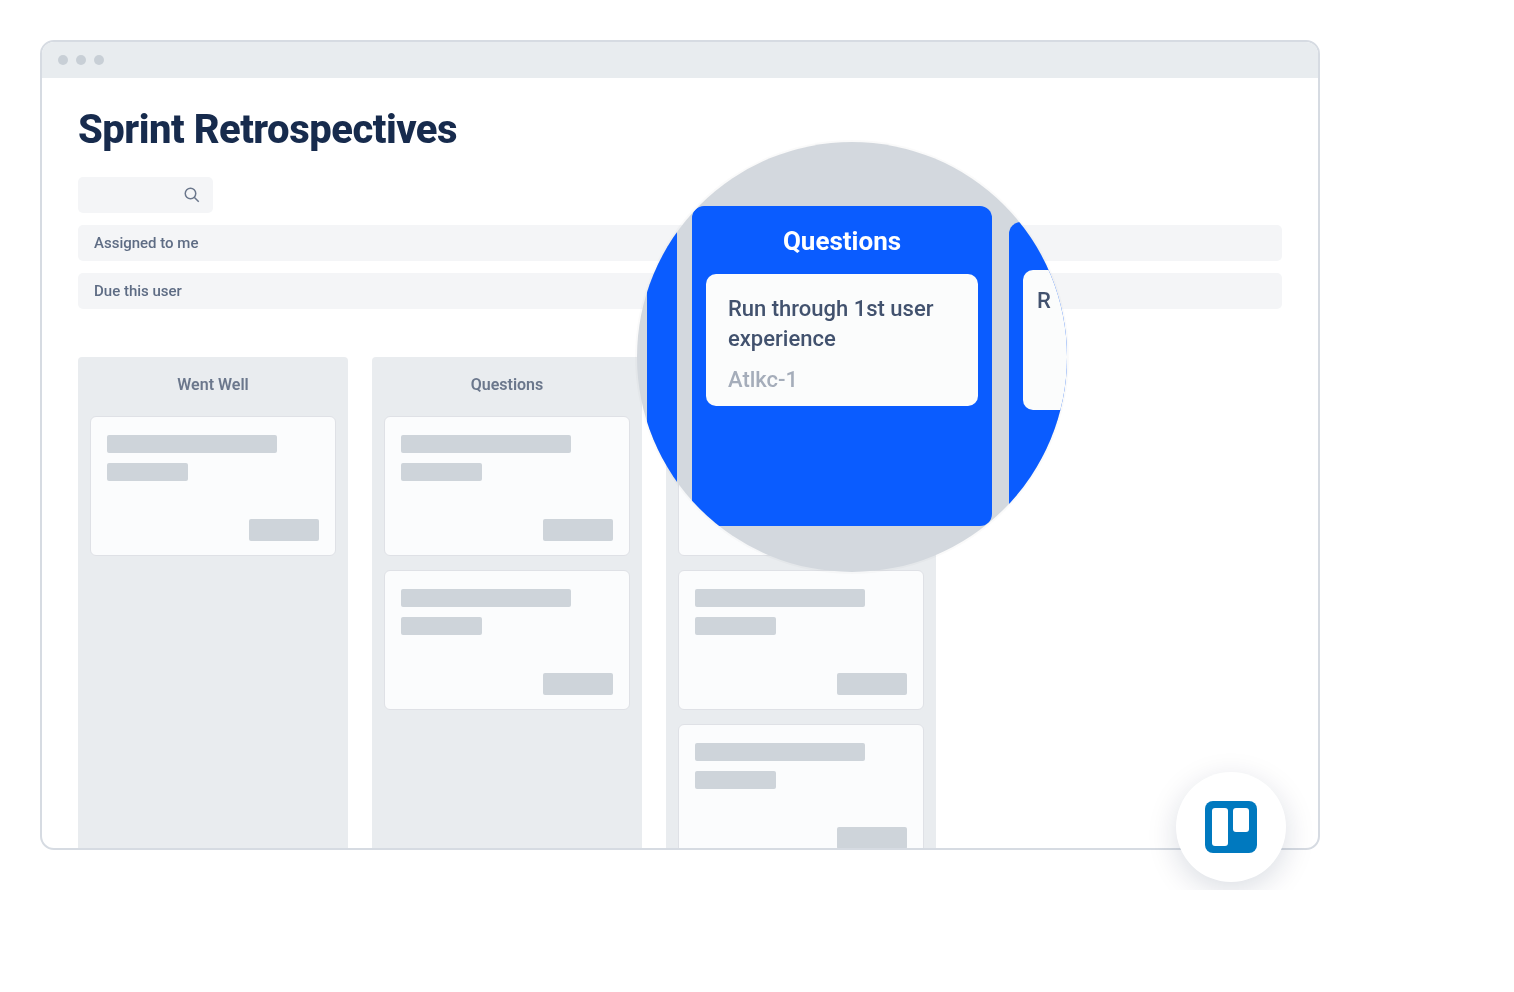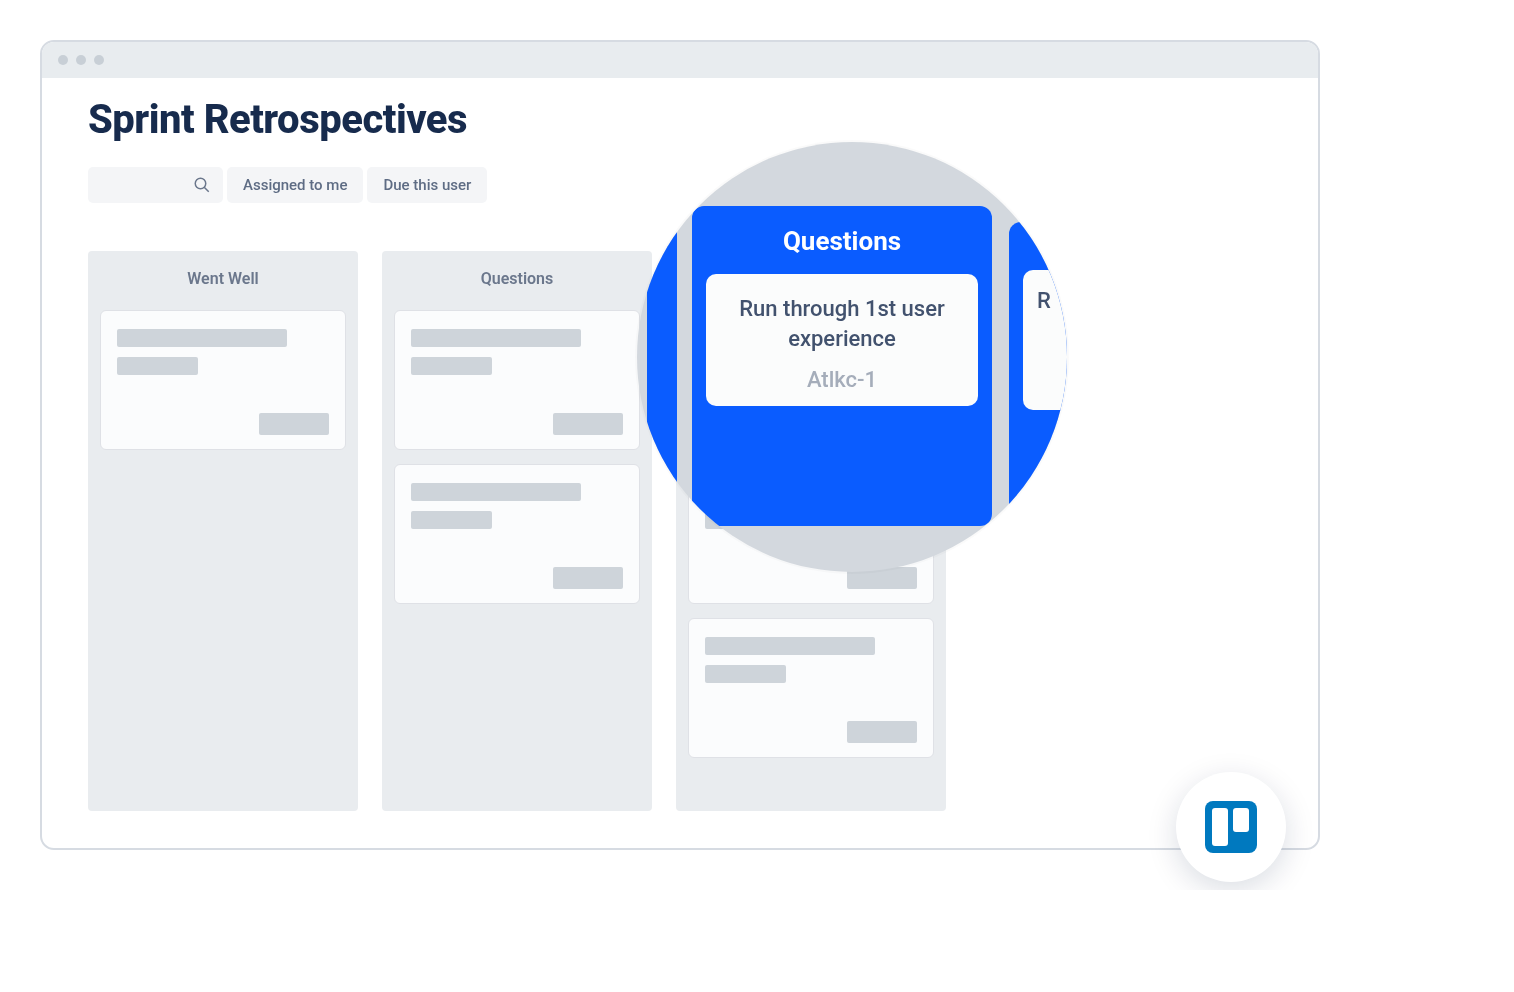--- a/index.html
+++ b/index.html
@@ -29,33 +29,33 @@
       padding-left: 16px;
       gap: 8px;
     }
     .dot {
       width: 10px;
       height: 10px;
       border-radius: 50%;
       background: #c8cfd6;
     }
     .content {
-      padding: 18px 36px;
-      margin-left: 10px;
+      padding: 28px 36px;
     }
     .page-title {
       font-size: 40px;
       font-weight: 800;
       color: #172b4d;
       letter-spacing: -0.5px;
     }
     .filters {
       display: flex;
-      gap: 4px;
+      gap: 12px;
       margin-top: 24px;
+      flex-direction: column;
     }
     .search-box {
       width: 135px;
       height: 36px;
       background: #f4f5f7;
       border-radius: 5px;
       display: flex;
       align-items: center;
       justify-content: flex-end;
       padding-right: 12px;
@@ -182,24 +182,23 @@
     .mag-card {
       background: #fbfcfc;
       border-radius: 10px;
       padding: 20px 22px 14px 22px;
     }
     .mag-card-text {
       font-size: 22px;
       font-weight: 500;
       color: #42526e;
       line-height: 1.35;
-      text-align: center;
     }
     .mag-card-id {
-      text-align: center;
+      text-align: left;
       font-size: 22px;
       color: #a5adba;
       font-weight: 500;
       margin-top: 14px;
     }
     .mag-right-card {
       background: #fbfcfc;
       border-radius: 10px 0 0 10px;
       padding: 18px 0 18px 14px;
       height: 140px;

